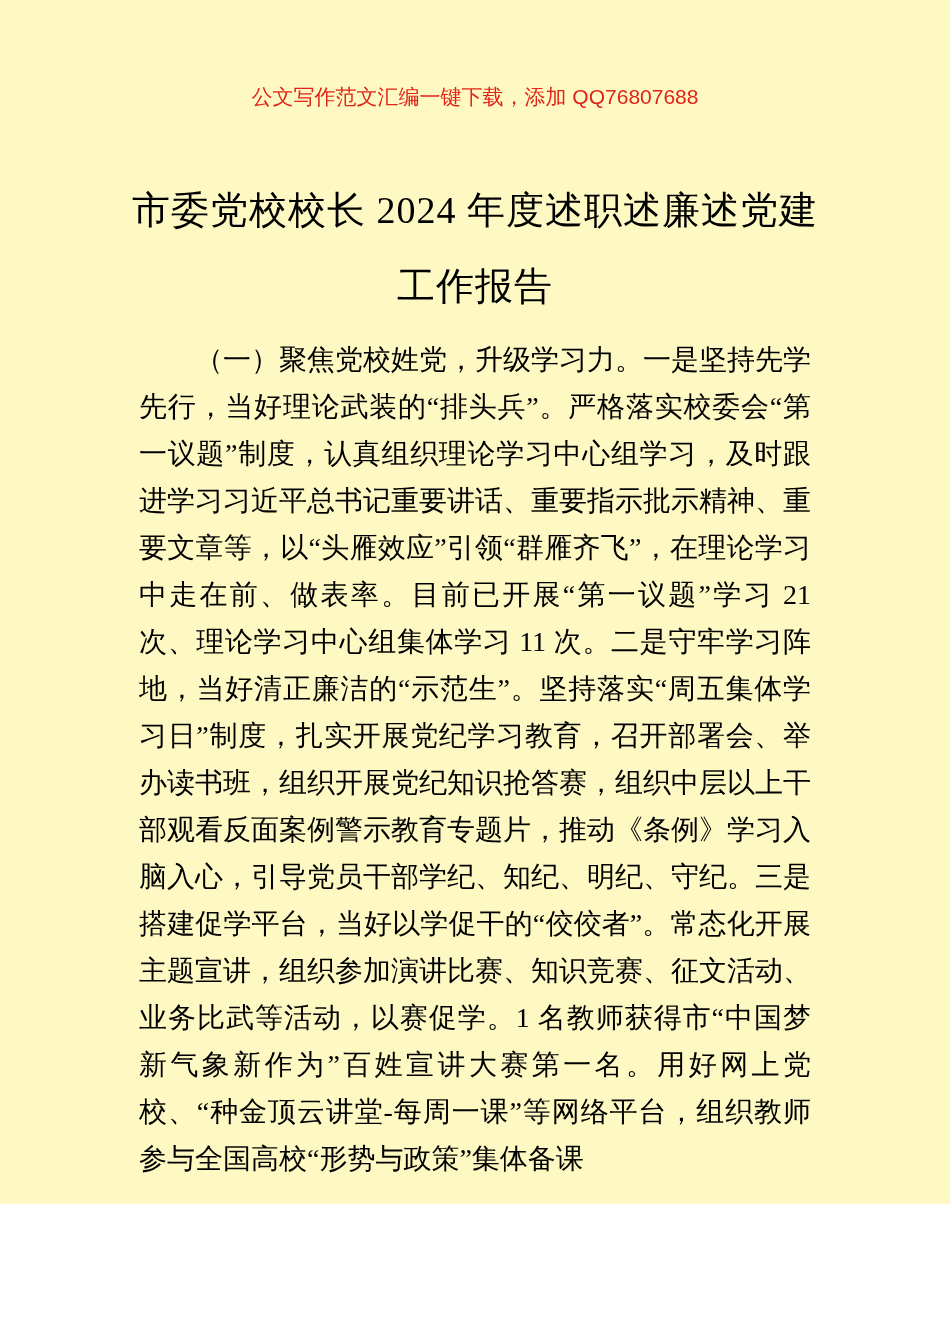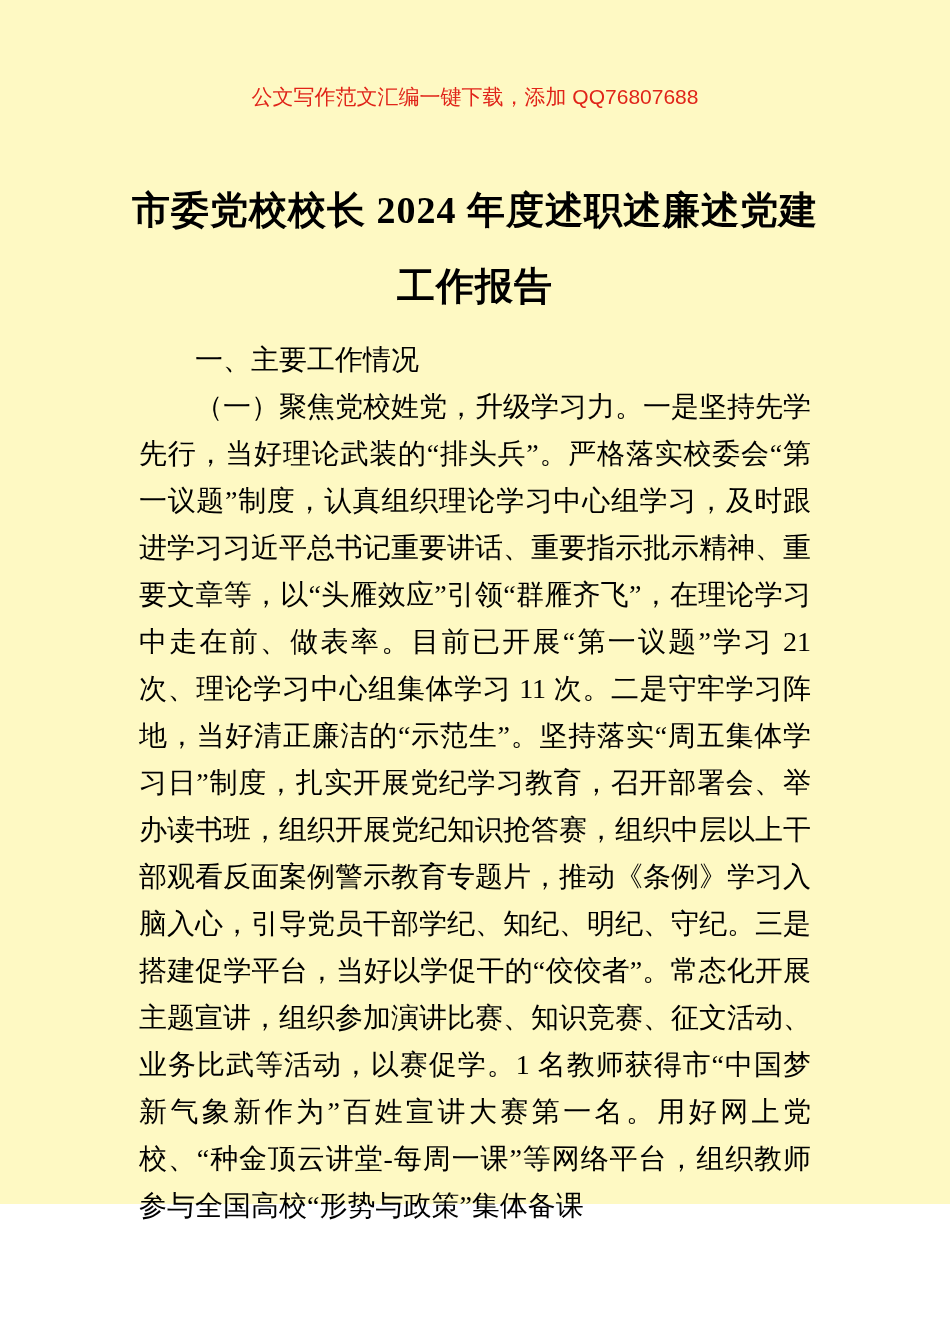--- a/index.html
+++ b/index.html
@@ -25,21 +25,21 @@
     font-size: 21px;
     line-height: 26px;
     font-weight: 400;
   }
   .doc-title {
     max-width: 720px;
     margin: 62px auto 0 auto;
     text-align: center;
     color: #000000;
     font-family: "Liberation Serif", sans-serif; 
-    font-weight: 700;
+    font-weight: 400;
     font-size: 38px;
     line-height: 76px;
     letter-spacing: 1px;
   }
   .doc-body {
     margin: 12px 139px 0 139px;
     color: #000000;
     font-family: "Liberation Serif", sans-serif;
     font-size: 28px;
     line-height: 47px;
@@ -56,16 +56,15 @@
 </style>
 </head>
 <body>
 
 <div class="page">
   <div class="promo-banner" style="color: rgb(224, 36, 25);">公文写作范文汇编一键下载，添加 QQ76807688</div>
 
   <h1 class="doc-title">市委党校校长 2024 年度述职述廉述党建工作报告</h1>
 
   <div class="doc-body">
-      <p class="para heading">一、主要工作情况</p>
       <p class="para body">（一）聚焦党校姓党，升级学习力。一是坚持先学先行，当好理论武装的“排头兵”。严格落实校委会“第一议题”制度，认真组织理论学习中心组学习，及时跟进学习习近平总书记重要讲话、重要指示批示精神、重要文章等，以“头雁效应”引领“群雁齐飞”，在理论学习中走在前、做表率。目前已开展“第一议题”学习 21 次、理论学习中心组集体学习 11 次。二是守牢学习阵地，当好清正廉洁的“示范生”。坚持落实“周五集体学习日”制度，扎实开展党纪学习教育，召开部署会、举办读书班，组织开展党纪知识抢答赛，组织中层以上干部观看反面案例警示教育专题片，推动《条例》学习入脑入心，引导党员干部学纪、知纪、明纪、守纪。三是搭建促学平台，当好以学促干的“佼佼者”。常态化开展主题宣讲，组织参加演讲比赛、知识竞赛、征文活动、业务比武等活动，以赛促学。1 名教师获得市“中国梦新气象新作为”百姓宣讲大赛第一名。用好网上党校、“种金顶云讲堂-每周一课”等网络平台，组织教师参与全国高校“形势与政策”集体备课</p>
     </div>
 </div>
 
 </body></html>

